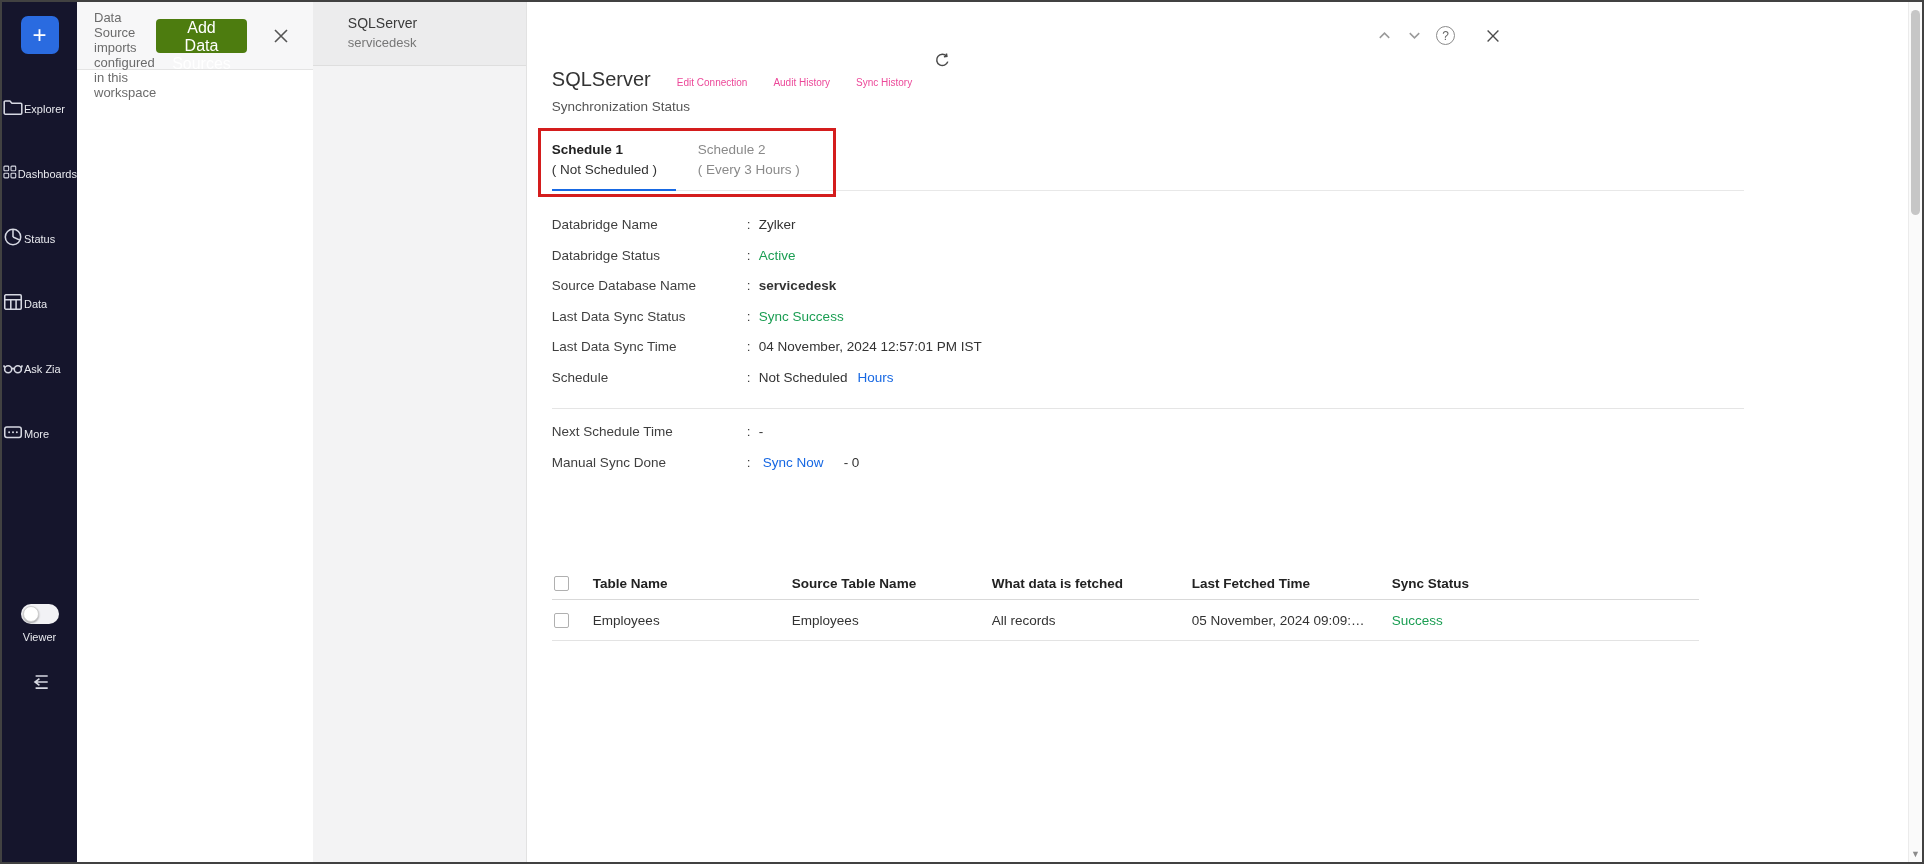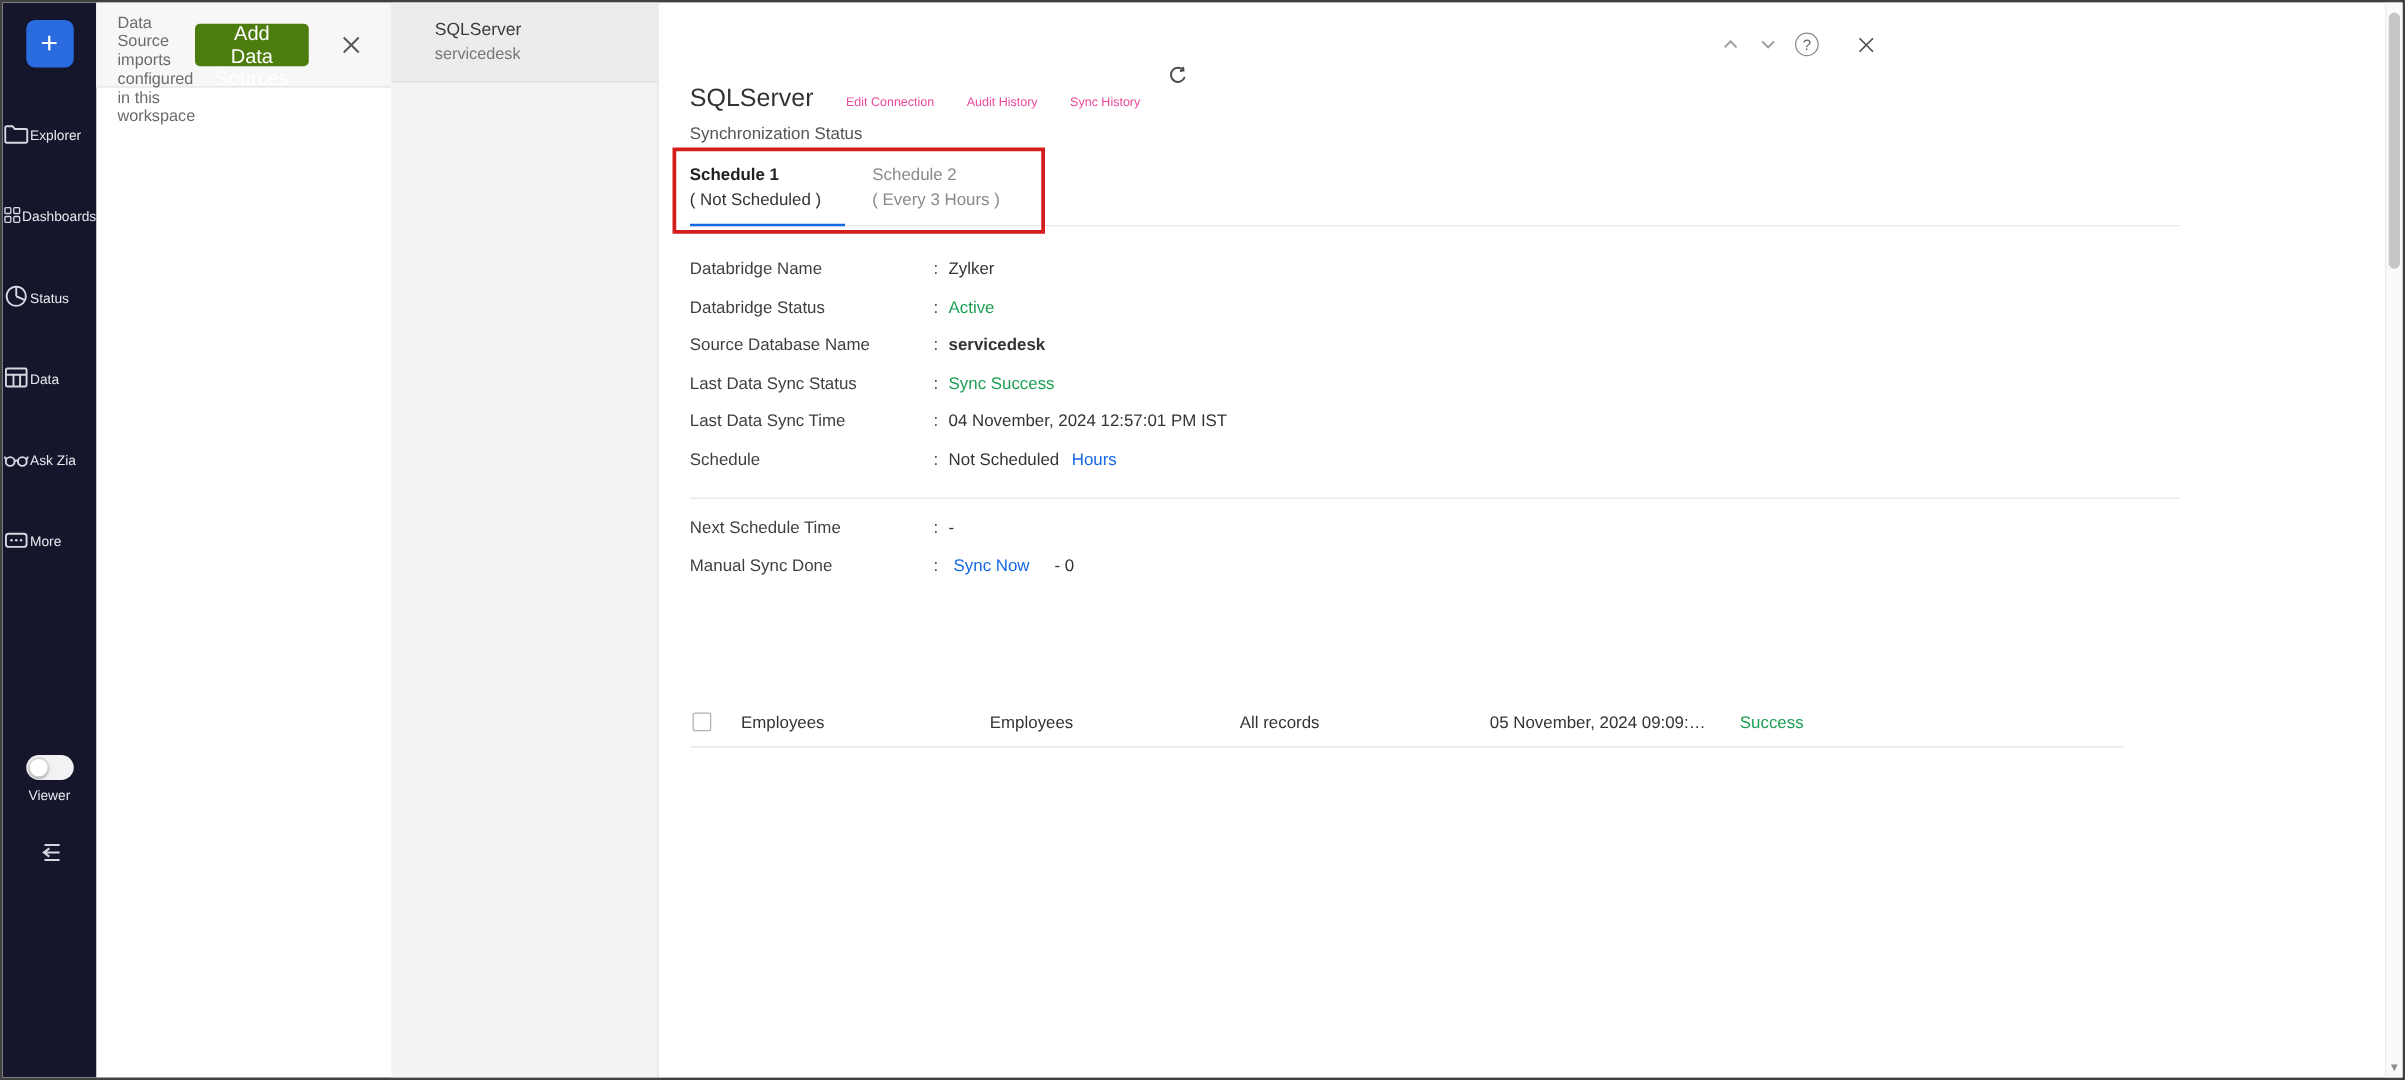--- a/index.html
+++ b/index.html
@@ -101,21 +101,21 @@
   .help-icon {
     width: 19px; height: 19px; border: 1.3px solid #8b8b8b; border-radius: 50%;
     color: #666; font-size: 12px; display: flex; align-items: center; justify-content: center;
     cursor: pointer;
   }
   .panel-close { margin-left: 16px; }
   .panel-close svg { stroke: #4c4c4c; stroke-width: 1.5; }
 
   .sync-subtitle { margin-top: 8px; font-size: 13.5px; color: #555; }
 
-  .tabs-wrap { position: relative; margin-top: 16px; width: 1192px; border-bottom: 1px solid #e8e8e8; }
+  .tabs-wrap { position: relative; margin-top: 26px; width: 1192px; border-bottom: 1px solid #e8e8e8; }
   .tabs { display: flex; }
   .tab { padding-bottom: 9px; margin-bottom: -1px; cursor: pointer; }
   .tab-1 { width: 124px; margin-right: 22px; border-bottom: 2.5px solid #1768e3; }
   .tab-2 { width: 140px; }
   .tab-line1 { font-size: 13.5px; line-height: 20px; }
   .tab-line2 { font-size: 13.5px; line-height: 20px; }
   .tab-active .tab-line1 { color: #222; font-weight: 700; }
   .tab-active .tab-line2 { color: #333; }
   .tab-inactive .tab-line1, .tab-inactive .tab-line2 { color: #8a8a8a; }
 
@@ -358,20 +358,28 @@
           </div>
           <div class="detail-row">
             <span class="d-label">Manual Sync Done</span>
             <span class="colon">:</span>
             <a class="inline-link first">Sync Now</a>
             <span class="d-value">- 0</span>
           </div>
         </div>
 
         <div class="table">
+          <div class="t-head">
+            <span class="checkbox"></span>
+            <span>Table Name</span>
+            <span>Source Table Name</span>
+            <span>What data is fetched</span>
+            <span>Last Fetched Time</span>
+            <span>Sync Status</span>
+          </div>
           <div class="t-row">
             <span class="checkbox"></span>
             <span>Employees</span>
             <span>Employees</span>
             <span>All records</span>
             <span>05 November, 2024 09:09:…</span>
             <span class="green">Success</span>
           </div>
         </div>
 

